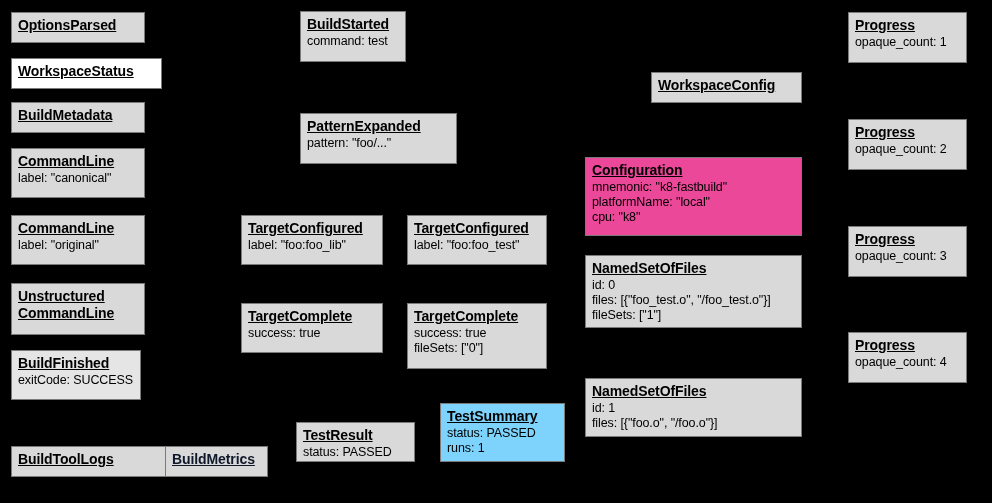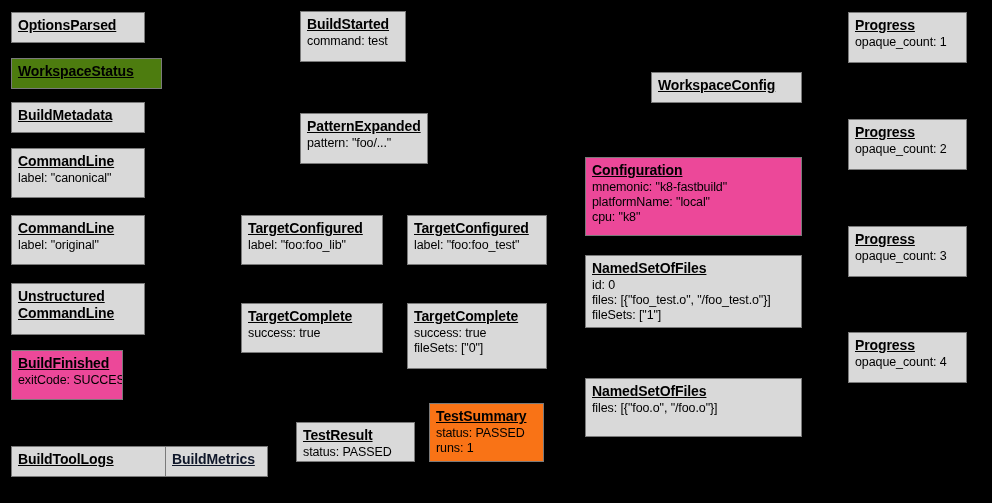--- a/index.html
+++ b/index.html
@@ -54,21 +54,21 @@
     letter-spacing: -0.1px;
   }
 </style>
 </head>
 <body style="background: rgb(0, 0, 0);">
 
 <div id="canvas" style="background: rgb(0, 0, 0);">
     <div class="node" style="left: 11px; top: 12px; width: 134px; height: 31px; background: rgb(217, 217, 217); border-color: rgb(122, 122, 122); color: rgb(0, 0, 0);">
       <span class="node-title">OptionsParsed</span>
     </div>
-    <div class="node" style="left: 11px; top: 58px; width: 151px; height: 31px; background: #4d7c0f; border-color: rgb(122, 122, 122); color: rgb(0, 0, 0);">
+    <div class="node" style="left: 11px; top: 58px; width: 151px; height: 31px; background: #ffffff; border-color: rgb(122, 122, 122); color: rgb(0, 0, 0);">
       <span class="node-title">WorkspaceStatus</span>
     </div>
     <div class="node" style="left: 11px; top: 102px; width: 134px; height: 31px; background: rgb(217, 217, 217); border-color: rgb(122, 122, 122); color: rgb(0, 0, 0);">
       <span class="node-title">BuildMetadata</span>
     </div>
     <div class="node" style="left: 11px; top: 148px; width: 134px; height: 50px; background: rgb(217, 217, 217); border-color: rgb(122, 122, 122); color: rgb(0, 0, 0);">
       <span class="node-title">CommandLine</span>
       <span class="node-fields">
         <span class="node-field">label: "canonical"</span>
       </span>
@@ -76,39 +76,39 @@
     <div class="node" style="left: 11px; top: 215px; width: 134px; height: 50px; background: rgb(217, 217, 217); border-color: rgb(122, 122, 122); color: rgb(0, 0, 0);">
       <span class="node-title">CommandLine</span>
       <span class="node-fields">
         <span class="node-field">label: "original"</span>
       </span>
     </div>
     <div class="node" style="left: 11px; top: 283px; width: 134px; height: 52px; background: rgb(217, 217, 217); border-color: rgb(122, 122, 122); color: rgb(0, 0, 0);">
       <span class="node-title">Unstructured
 CommandLine</span>
     </div>
-    <div class="node" style="left: 11px; top: 350px; width: 112px; height: 50px; background: #ec4899; border-color: rgb(122, 122, 122); color: rgb(0, 0, 0);">
+    <div class="node" style="left: 11px; top: 350px; width: 130px; height: 50px; background: #e5e5e5; border-color: rgb(122, 122, 122); color: rgb(0, 0, 0);">
       <span class="node-title">BuildFinished</span>
       <span class="node-fields">
         <span class="node-field">exitCode: SUCCESS</span>
       </span>
     </div>
     <div class="node" style="left: 11px; top: 446px; width: 160px; height: 31px; background: rgb(217, 217, 217); border-color: rgb(122, 122, 122); color: rgb(0, 0, 0);">
       <span class="node-title">BuildToolLogs</span>
     </div>
     <div class="node" style="left: 165px; top: 446px; width: 103px; height: 31px; background: rgb(217, 217, 217); border-color: rgb(122, 122, 122); color: #0f172a;">
       <span class="node-title">BuildMetrics</span>
     </div>
     <div class="node" style="left: 300px; top: 11px; width: 106px; height: 51px; background: rgb(217, 217, 217); border-color: rgb(122, 122, 122); color: rgb(0, 0, 0);">
       <span class="node-title">BuildStarted</span>
       <span class="node-fields">
         <span class="node-field">command: test</span>
       </span>
     </div>
-    <div class="node" style="left: 300px; top: 113px; width: 128px; height: 51px; background: rgb(217, 217, 217); border-color: rgb(122, 122, 122); color: rgb(0, 0, 0);">
+    <div class="node" style="left: 300px; top: 113px; width: 157px; height: 51px; background: rgb(217, 217, 217); border-color: rgb(122, 122, 122); color: rgb(0, 0, 0);">
       <span class="node-title">PatternExpanded</span>
       <span class="node-fields">
         <span class="node-field">pattern: "foo/..."</span>
       </span>
     </div>
     <div class="node" style="left: 241px; top: 215px; width: 142px; height: 50px; background: rgb(217, 217, 217); border-color: rgb(122, 122, 122); color: rgb(0, 0, 0);">
       <span class="node-title">TargetConfigured</span>
       <span class="node-fields">
         <span class="node-field">label: "foo:foo_lib"</span>
       </span>
@@ -131,21 +131,21 @@
         <span class="node-field">success: true</span>
         <span class="node-field">fileSets: ["0"]</span>
       </span>
     </div>
     <div class="node" style="left: 296px; top: 422px; width: 119px; height: 40px; background: rgb(217, 217, 217); border-color: rgb(122, 122, 122); color: rgb(0, 0, 0);">
       <span class="node-title">TestResult</span>
       <span class="node-fields">
         <span class="node-field">status: PASSED</span>
       </span>
     </div>
-    <div class="node" style="left: 429px; top: 403px; width: 115px; height: 59px; background: #f97316; border-color: rgb(122, 122, 122); color: rgb(0, 0, 0);">
+    <div class="node" style="left: 440px; top: 403px; width: 125px; height: 59px; background: #7dd3fc; border-color: rgb(122, 122, 122); color: rgb(0, 0, 0);">
       <span class="node-title">TestSummary</span>
       <span class="node-fields">
         <span class="node-field">status: PASSED</span>
         <span class="node-field">runs: 1</span>
       </span>
     </div>
     <div class="node" style="left: 651px; top: 72px; width: 151px; height: 31px; background: rgb(217, 217, 217); border-color: rgb(122, 122, 122); color: rgb(0, 0, 0);">
       <span class="node-title">WorkspaceConfig</span>
     </div>
     <div class="node" style="left: 585px; top: 157px; width: 217px; height: 79px; background: #ec4899; border-color: rgb(122, 122, 122); color: rgb(0, 0, 0);">
@@ -160,20 +160,21 @@
       <span class="node-title">NamedSetOfFiles</span>
       <span class="node-fields">
         <span class="node-field">id: 0</span>
         <span class="node-field">files: [{"foo_test.o", "/foo_test.o"}]</span>
         <span class="node-field">fileSets: ["1"]</span>
       </span>
     </div>
     <div class="node" style="left: 585px; top: 378px; width: 217px; height: 59px; background: rgb(217, 217, 217); border-color: rgb(122, 122, 122); color: rgb(0, 0, 0);">
       <span class="node-title">NamedSetOfFiles</span>
       <span class="node-fields">
+        <span class="node-field">id: 1</span>
         <span class="node-field">files: [{"foo.o", "/foo.o"}]</span>
       </span>
     </div>
     <div class="node" style="left: 848px; top: 12px; width: 119px; height: 51px; background: rgb(217, 217, 217); border-color: rgb(122, 122, 122); color: rgb(0, 0, 0);">
       <span class="node-title">Progress</span>
       <span class="node-fields">
         <span class="node-field">opaque_count: 1</span>
       </span>
     </div>
     <div class="node" style="left: 848px; top: 119px; width: 119px; height: 51px; background: rgb(217, 217, 217); border-color: rgb(122, 122, 122); color: rgb(0, 0, 0);">

